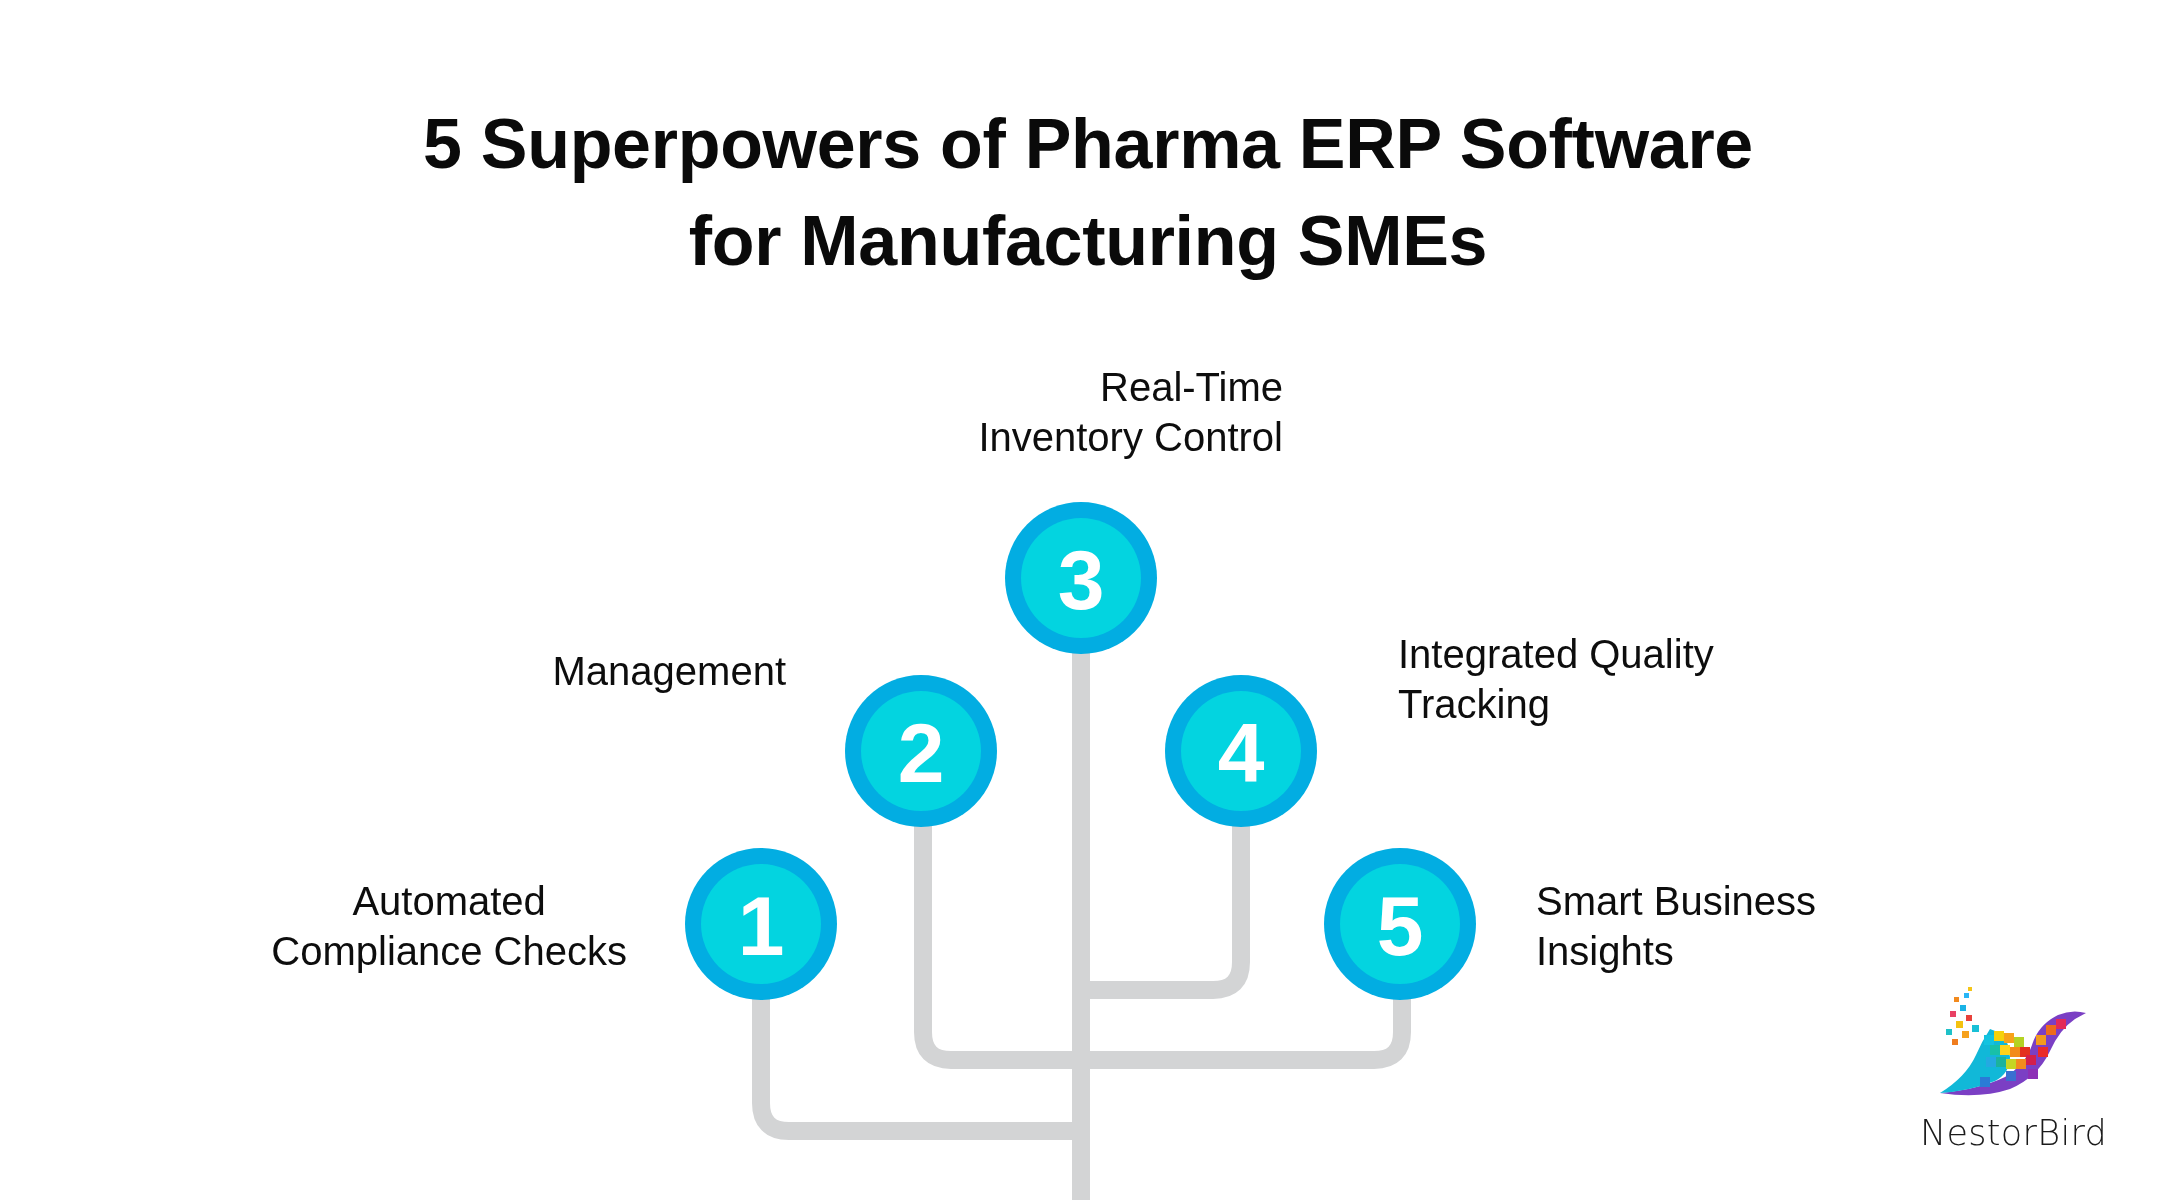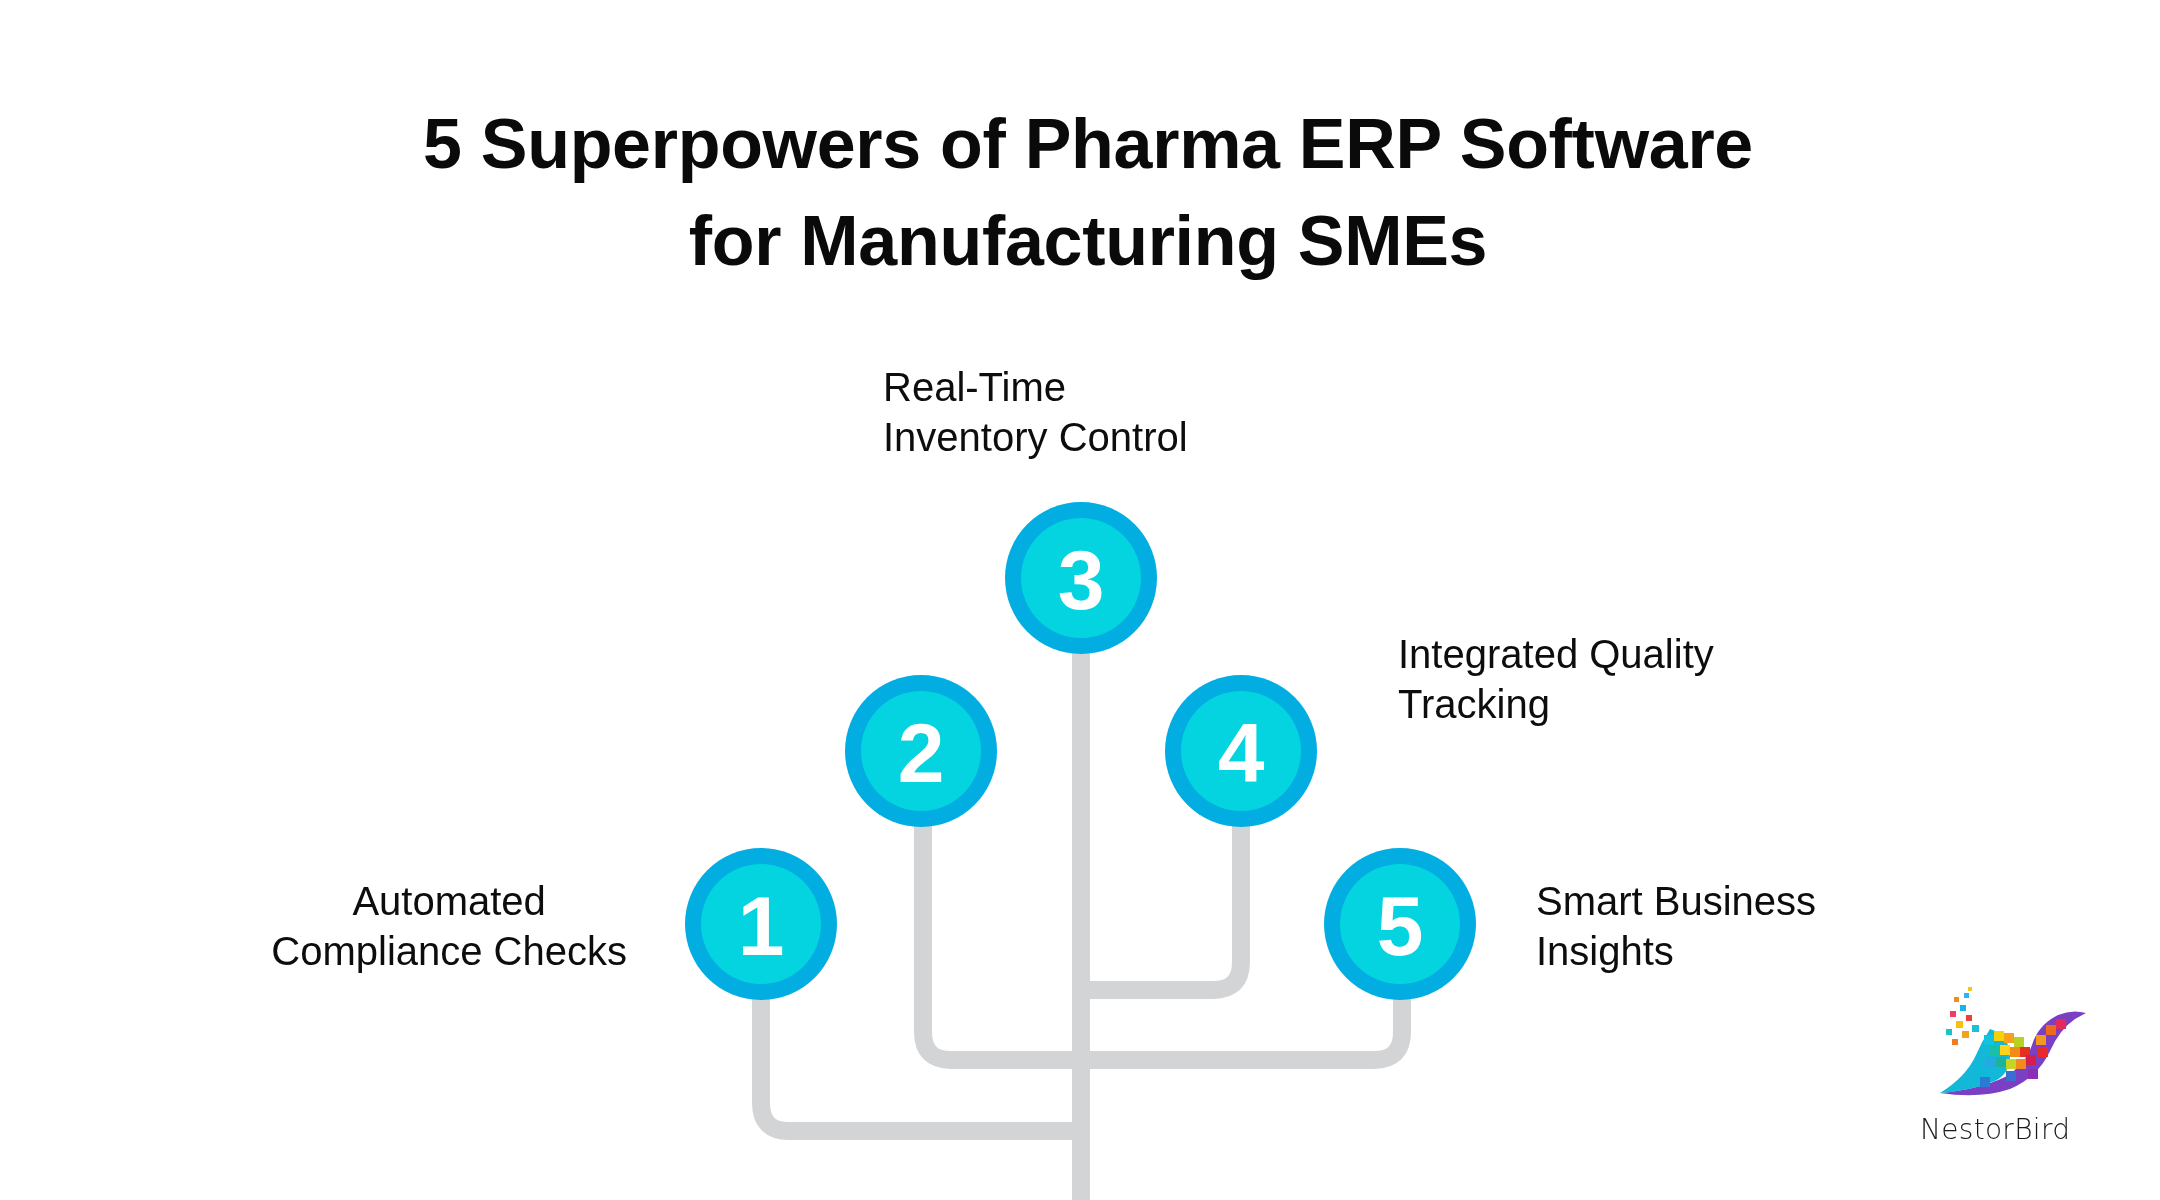--- a/index.html
+++ b/index.html
@@ -3,27 +3,27 @@
 <meta charset="utf-8">
 <style>
   html, body { margin:0; padding:0; background:#ffffff; }
   body { width:2160px; height:1200px; position:relative; overflow:hidden; font-family:"Liberation Sans", sans-serif; color:#0b0b0b; }
   .title { position:absolute; left:0; top:96px; width:2176px; text-align:center; font-family:"Liberation Sans", sans-serif; font-weight:700; font-size:70px; line-height:97px; letter-spacing:-0.3px; color:#0a0a0a; }
   .title div { white-space:nowrap; }
   svg.diagram { position:absolute; left:0; top:0; }
   .label { position:absolute; font-family:"Liberation Sans", sans-serif; font-size:40px; line-height:50px; color:#0d0d0d; white-space:nowrap; }
   .label div { white-space:nowrap; }
   .lbl-right { text-align:center; }
-  .lbl-center { text-align:left; }
+  .lbl-center { text-align:right; }
   .lbl-left { text-align:left; }
   .node { position:absolute; width:152px; height:152px; border-radius:50%; background:#02ade2; }
   .node .inner { position:absolute; left:16px; top:16px; width:120px; height:120px; border-radius:50%; background:#03d4e0; display:flex; align-items:center; justify-content:center; }
   .node .num { font-family:"Liberation Sans", sans-serif; font-weight:700; font-size:84px; color:#ffffff; line-height:1; margin-top:4px; }
   .logo { position:absolute; left:1910px; top:985px; width:190px; height:175px; }
-  .logo .brand { position:absolute; left:10px; top:128px; font-family:"DejaVu Sans", sans-serif; font-weight:300; font-size:28px; color:#1a1a1a; letter-spacing:0.3px; }
+  .logo .brand { position:absolute; left:10px; top:128px; font-family:"DejaVu Sans", sans-serif; font-weight:300; font-size:35px; color:#1a1a1a; letter-spacing:0.3px; }
 </style>
 </head>
 <body>
 
 <div class="title">
   <div>5 Superpowers of Pharma ERP Software</div>
   <div>for Manufacturing SMEs</div>
 </div>
 
 <svg class="diagram" width="2160" height="1200" viewBox="0 0 2160 1200">
@@ -49,20 +49,21 @@
   <div>Automated</div>
   <div>Compliance Checks</div>
 </div>
 
 <div class="node" style="left:845px; top:675px;">
   <div class="inner">
     <span class="num">2</span>
   </div>
 </div>
 <div class="label lbl-center" style="left:468px; width:318px; top:646px;">
+  <div style="padding-left:16px;">Management</div>
 </div>
 
 <div class="node" style="left:1005px; top:502px;">
   <div class="inner">
     <span class="num">3</span>
   </div>
 </div>
 <div class="label lbl-center" style="left:883px; width:400px; top:362px;">
   <div>Real-Time</div>
   <div>Inventory Control</div>

